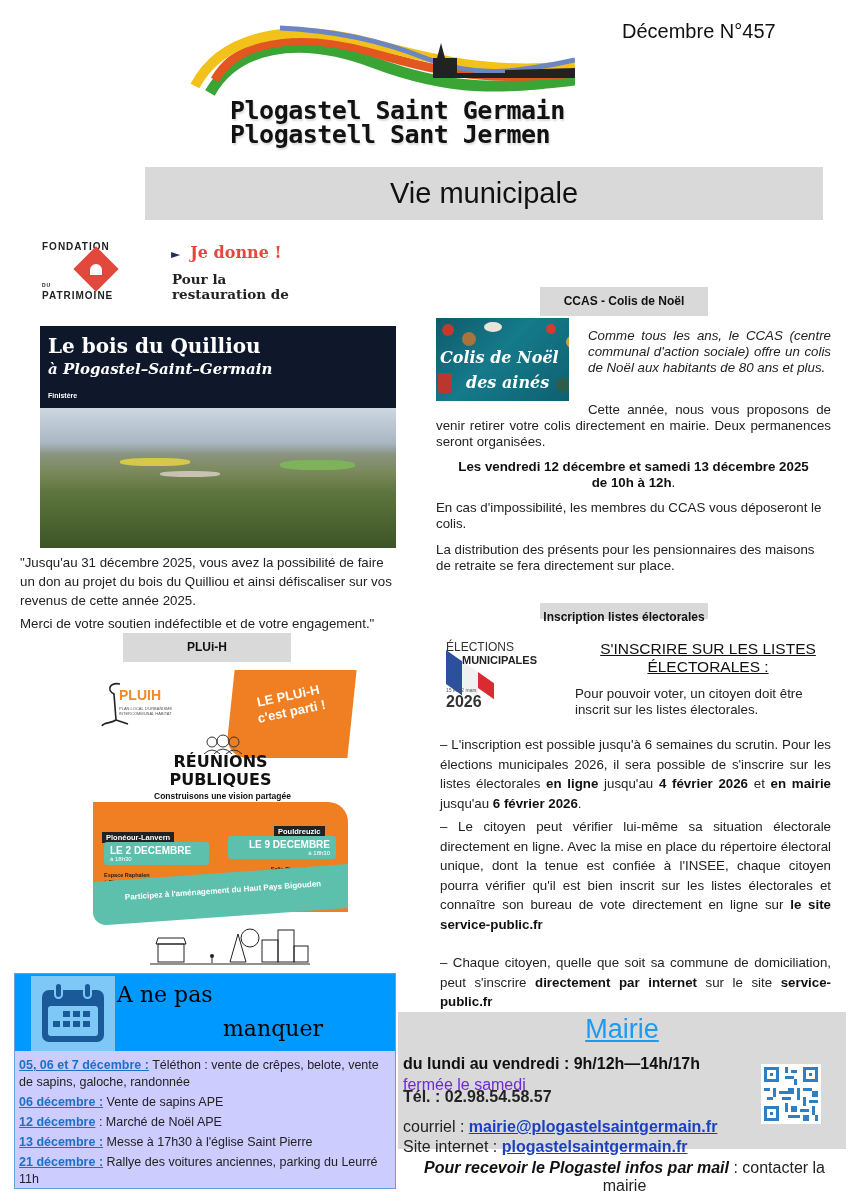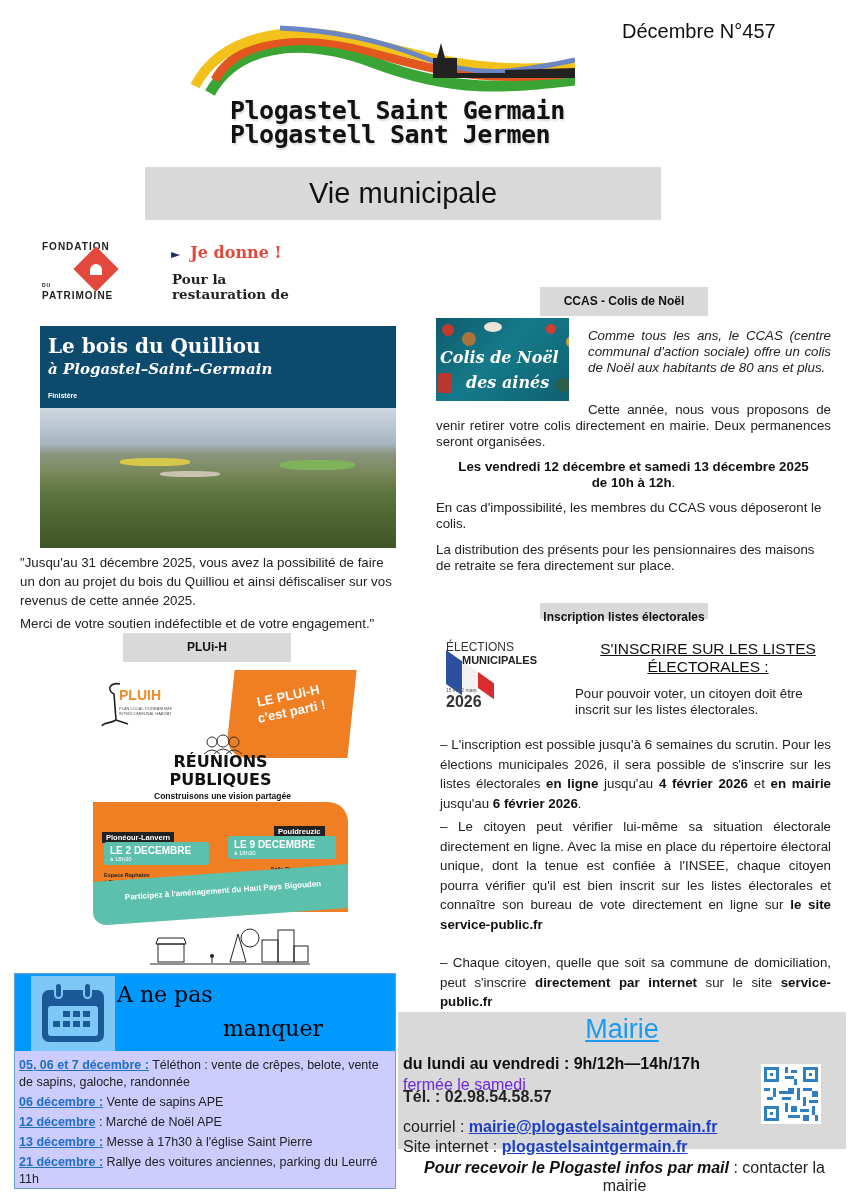--- a/index.html
+++ b/index.html
@@ -7,34 +7,34 @@
   body { position: relative; font-family: "Liberation Sans", "DejaVu Sans", sans-serif; color: #111; }
   .abs { position: absolute; }
 
   
   #logo { left: 175px; top: 18px; width: 400px; height: 140px; }
   #logo-title1, #logo-title2 { position: absolute; left: 55px; font-family: "DejaVu Sans Mono", monospace; font-weight: bold; font-size: 25px; color: #111; letter-spacing: -0.5px; text-shadow: 1px 2px 2px rgba(0,0,0,0.15); }
   #logo-title1 { top: 78px; }
   #logo-title2 { top: 102px; }
   #issue { left: 622px; top: 20px; font-size: 20px; color: #111; }
 
-  #section-title { left: 145px; top: 167px; width: 516px; height: 53px; background: #d9d9d9; text-align: center; font-size: 29px; line-height: 53px; color: #111; }
+  #section-title { left: 145px; top: 167px; width: 678px; height: 53px; background: #d9d9d9; text-align: center; font-size: 29px; line-height: 53px; color: #111; }
 
   
   #fdp-logo { left: 42px; top: 240px; width: 110px; height: 64px; }
   .fdp-word { position: absolute; font-weight: bold; font-size: 10px; letter-spacing: 1px; color: #222; }
   #fdp-diamond { position: absolute; left: 38px; top: 13px; width: 32px; height: 32px; background: #e3483c; transform: rotate(45deg); }
   #fdp-diamond-inner { position: absolute; left: 48px; top: 24px; width: 12px; height: 11px; background: #fff; border-radius: 6px 6px 0 0; }
   #je-donne { left: 171px; top: 243px; font-family: "DejaVu Serif", serif; font-weight: bold; color: #e3483c; font-size: 16px; }
   #je-donne-arrow { color: #1d2d5e; font-size: 12px; margin-right: 10px; }
   #pour-la { left: 172px; top: 272px; font-family: "DejaVu Serif", serif; font-weight: bold; font-size: 13.5px; line-height: 15px; color: #222; }
 
   
   #quilliou { left: 40px; top: 326px; width: 356px; height: 222px; overflow: hidden; }
-  #quilliou-banner { position: absolute; left: 0; top: 0; width: 100%; height: 82px; background: #0c4a6e; }
+  #quilliou-banner { position: absolute; left: 0; top: 0; width: 100%; height: 82px; background: #0f172a; }
   #quilliou-t1 { position: absolute; left: 8px; top: 8px; font-family: "DejaVu Serif", serif; font-weight: bold; color: #fff; font-size: 20px; }
   #quilliou-t2 { position: absolute; left: 8px; top: 34px; font-family: "DejaVu Serif", serif; font-style: italic; font-weight: bold; color: #fff; font-size: 15px; }
   #quilliou-t3 { position: absolute; left: 8px; top: 66px; font-weight: bold; color: #fff; font-size: 7px; }
   #quilliou-photo { position: absolute; left: 0; top: 82px; width: 100%; height: 140px;
      background: linear-gradient(180deg, #cdd7e0 0%, #a9b6c3 25%, #8a9480 33%, #7b8a5d 45%, #5f7540 60%, #4c6531 80%, #3e5426 100%); }
   .field { position: absolute; border-radius: 40%; }
 
   #quilliou-text { left: 20px; top: 553px; width: 380px; font-size: 13.3px; line-height: 19px; color: #222; }
   #quilliou-text p { margin-bottom: 4px; }
 
@@ -198,21 +198,21 @@
   <div class="date-box" style="left:14px;top:174px;width:105px">
     <span>LE 2 DECEMBRE</span>
     <span class="date-sub">à 18h30</span>
   </div>
   <div class="loc-desc" style="left:14px;top:204px">
     <div>Espace Raphalen</div>
     <div>à Plonéour-Lanvern</div>
   </div>
 
   <div class="loc-label" style="left:184px;top:158px">Pouldreuzic</div>
-  <div class="date-box" style="left:138px;top:168px;width:108px;">
+  <div class="date-box" style="left:138px;top:168px;width:108px;text-align:right">
     <span>LE 9 DECEMBRE</span>
     <span class="date-sub">à 18h30</span>
   </div>
   <div class="loc-desc" style="left:150px;top:198px;text-align:right;width:95px">
     <div>Salle Pierre Jakez Hélias</div>
     <div>à Pouldreuzic</div>
   </div>
 
   <div id="pluih-teal-band"></div>
   <div id="band-text">Participez à l'aménagement du Haut Pays Bigouden</div>

